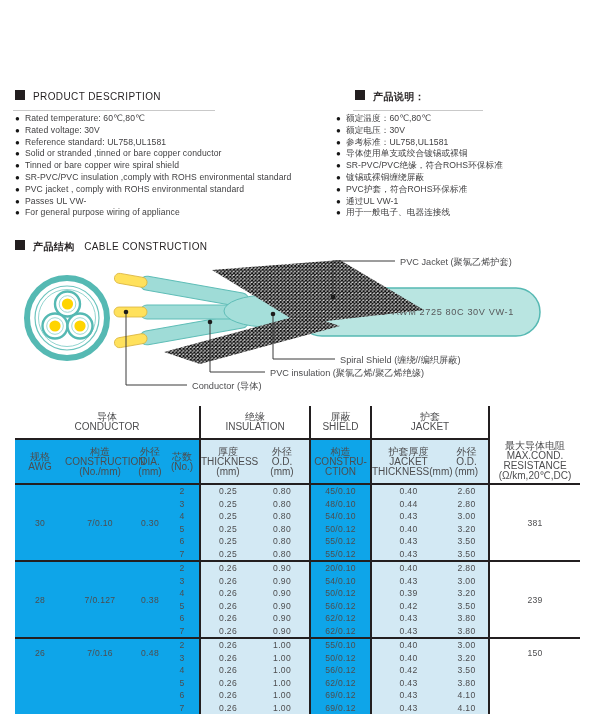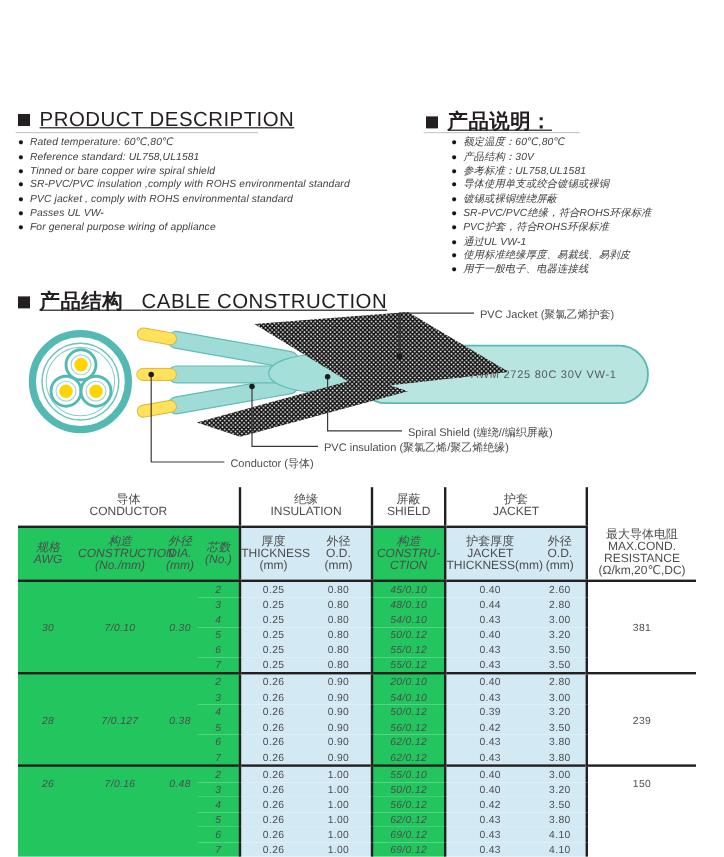--- a/index.html
+++ b/index.html
@@ -5,85 +5,86 @@
   html,body{margin:0;padding:0;}
   body{
     width:603px;height:714px;position:relative;overflow:hidden;
     background:#ffffff;
     font-family:"Liberation Sans","DejaVu Sans",sans-serif;
     color:#414042;
   }
   .abs{position:absolute;}
 
   
-  .sec-header{font-size:17px;color:#231F20;letter-spacing:.4px;white-space:nowrap;text-decoration:underline;}
+  .sec-header{font-size:10px;color:#231F20;letter-spacing:.4px;white-space:nowrap;}
   .sec-header .sq{display:inline-block;width:10px;height:10px;background:#231F20;margin-right:8px;}
   .sec-header .zh{font-weight:bold;}
   .hr-under{height:1px;background:#c9c9c9;}
 
   
-  ul.bullets{list-style:none;margin:0;padding:0;font-size:8.6px;line-height:10.8px;color:#414042;letter-spacing:.1px;font-style:italic;}
+  ul.bullets{list-style:none;margin:0;padding:0;font-size:8.6px;line-height:10.8px;color:#414042;letter-spacing:.1px;}
   ul.bullets li{white-space:nowrap;}
   .blt{font-size:8px;margin-right:5px;color:#161616;}
 
   
   svg text{font-family:"Liberation Sans","DejaVu Sans",sans-serif;}
 
   
   table.spec{border-collapse:collapse;table-layout:fixed;width:565px;}
   table.spec th,table.spec td{padding:0;margin:0;text-align:center;vertical-align:middle;
     font-weight:normal;color:#4D4D4F;}
   table.spec thead th{white-space:pre-line;font-size:10px;line-height:10px;}
   tr.group-row{height:33px;}
   tr.group-row th{font-size:9px;border-bottom:2px solid #231F20;background:#fff;}
   tr.group-row th.noline{border-bottom:none;}
   tr.col-row{height:45px;}
   tr.col-row th{border-bottom:2px solid #231F20;}
   tbody.grp td{height:12.5px;font-size:8.6px;letter-spacing:.3px;}
   tbody.grp{border-bottom:2px solid #231F20;}
   tbody.grp.last{border-bottom:none;}
-  .y{background:#22c55e;font-style:italic;}
+  .y{background:#0ea5e9;}
   .b{background:#D3E9F4;}
   .vl{border-left:2px solid #231F20;}
   td.mc{vertical-align:middle;}
   tbody.g3 td.mc{vertical-align:top;padding-top:9px;}
 </style>
 </head>
 <body>
 
 <div class="abs sec-header" style="left:15px;top:90px;">
   <span class="sq"></span><span>PRODUCT DESCRIPTION</span>
 </div>
 <div class="abs hr-under" style="left:13px;top:110px;width:202px;"></div>
 
 <ul class="bullets abs" style="left:15px;top:113px;">
   <li><span class="blt">●</span><span>Rated temperature: 60℃,80℃</span></li>
+  <li><span class="blt">●</span><span>Rated voltage: 30V</span></li>
   <li><span class="blt">●</span><span>Reference standard: UL758,UL1581</span></li>
+  <li><span class="blt">●</span><span>Solid or stranded ,tinned or bare copper conductor</span></li>
   <li><span class="blt">●</span><span>Tinned or bare copper wire spiral shield</span></li>
   <li><span class="blt">●</span><span>SR-PVC/PVC insulation ,comply with ROHS environmental standard</span></li>
   <li><span class="blt">●</span><span>PVC jacket , comply with ROHS environmental standard</span></li>
   <li><span class="blt">●</span><span>Passes UL VW-</span></li>
   <li><span class="blt">●</span><span>For general purpose wiring of appliance</span></li>
 </ul>
 
 <div class="abs sec-header" style="left:355px;top:90px;">
   <span class="sq"></span><span class="zh">产品说明：</span>
 </div>
 <div class="abs hr-under" style="left:353px;top:110px;width:130px;"></div>
 
-<ul class="bullets abs" style="left:376px;top:113px;">
+<ul class="bullets abs" style="left:336px;top:113px;">
   <li><span class="blt">●</span><span>额定温度：60℃,80℃</span></li>
-  <li><span class="blt">●</span><span>产品结构：30V</span></li>
+  <li><span class="blt">●</span><span>额定电压：30V</span></li>
   <li><span class="blt">●</span><span>参考标准：UL758,UL1581</span></li>
   <li><span class="blt">●</span><span>导体使用单支或绞合镀锡或裸铜</span></li>
+  <li><span class="blt">●</span><span>SR-PVC/PVC绝缘，符合ROHS环保标准</span></li>
   <li><span class="blt">●</span><span>镀锡或裸铜缠绕屏蔽</span></li>
-  <li><span class="blt">●</span><span>SR-PVC/PVC绝缘，符合ROHS环保标准</span></li>
   <li><span class="blt">●</span><span>PVC护套，符合ROHS环保标准</span></li>
   <li><span class="blt">●</span><span>通过UL VW-1</span></li>
-  <li><span class="blt">●</span><span>使用标准绝缘厚度、易裁线、易剥皮</span></li>
   <li><span class="blt">●</span><span>用于一般电子、电器连接线</span></li>
 </ul>
 
 <div class="abs sec-header" style="left:15px;top:240px;">
   <span class="sq"></span><span class="zh">产品结构</span>&nbsp;&nbsp;&nbsp;<span>CABLE CONSTRUCTION</span>
 </div>
 
 <svg class="abs" style="left:0;top:248px;" width="603" height="152" viewBox="0 0 603 152">
   <defs>
     <pattern id="mesh" width="3.6" height="3.6" patternUnits="userSpaceOnUse">

